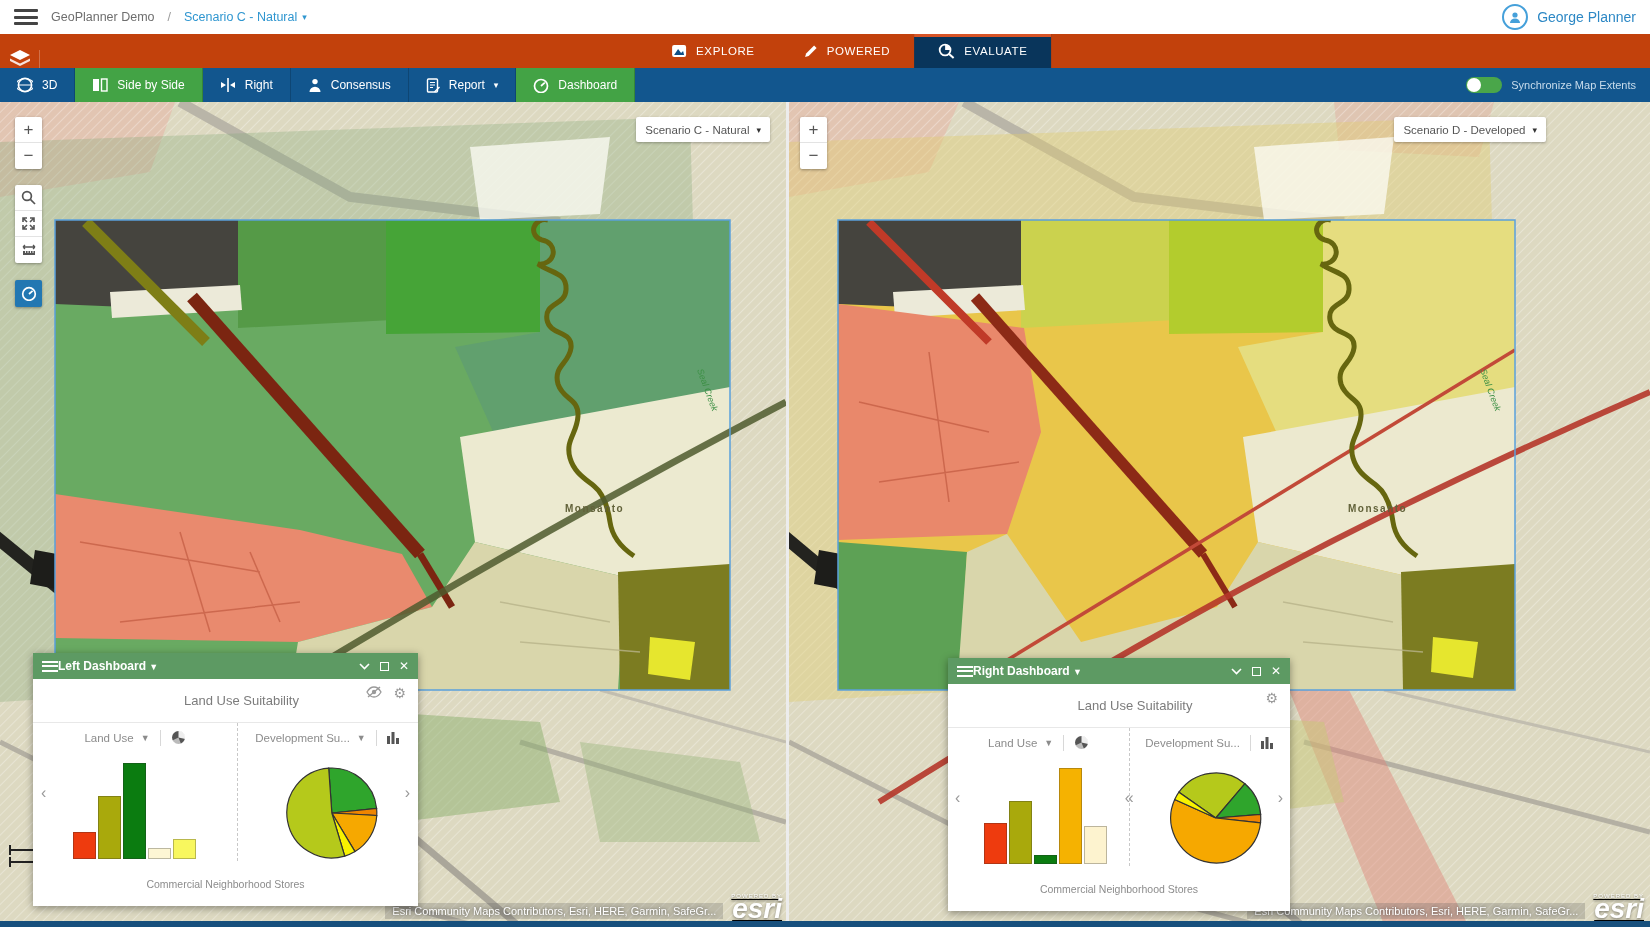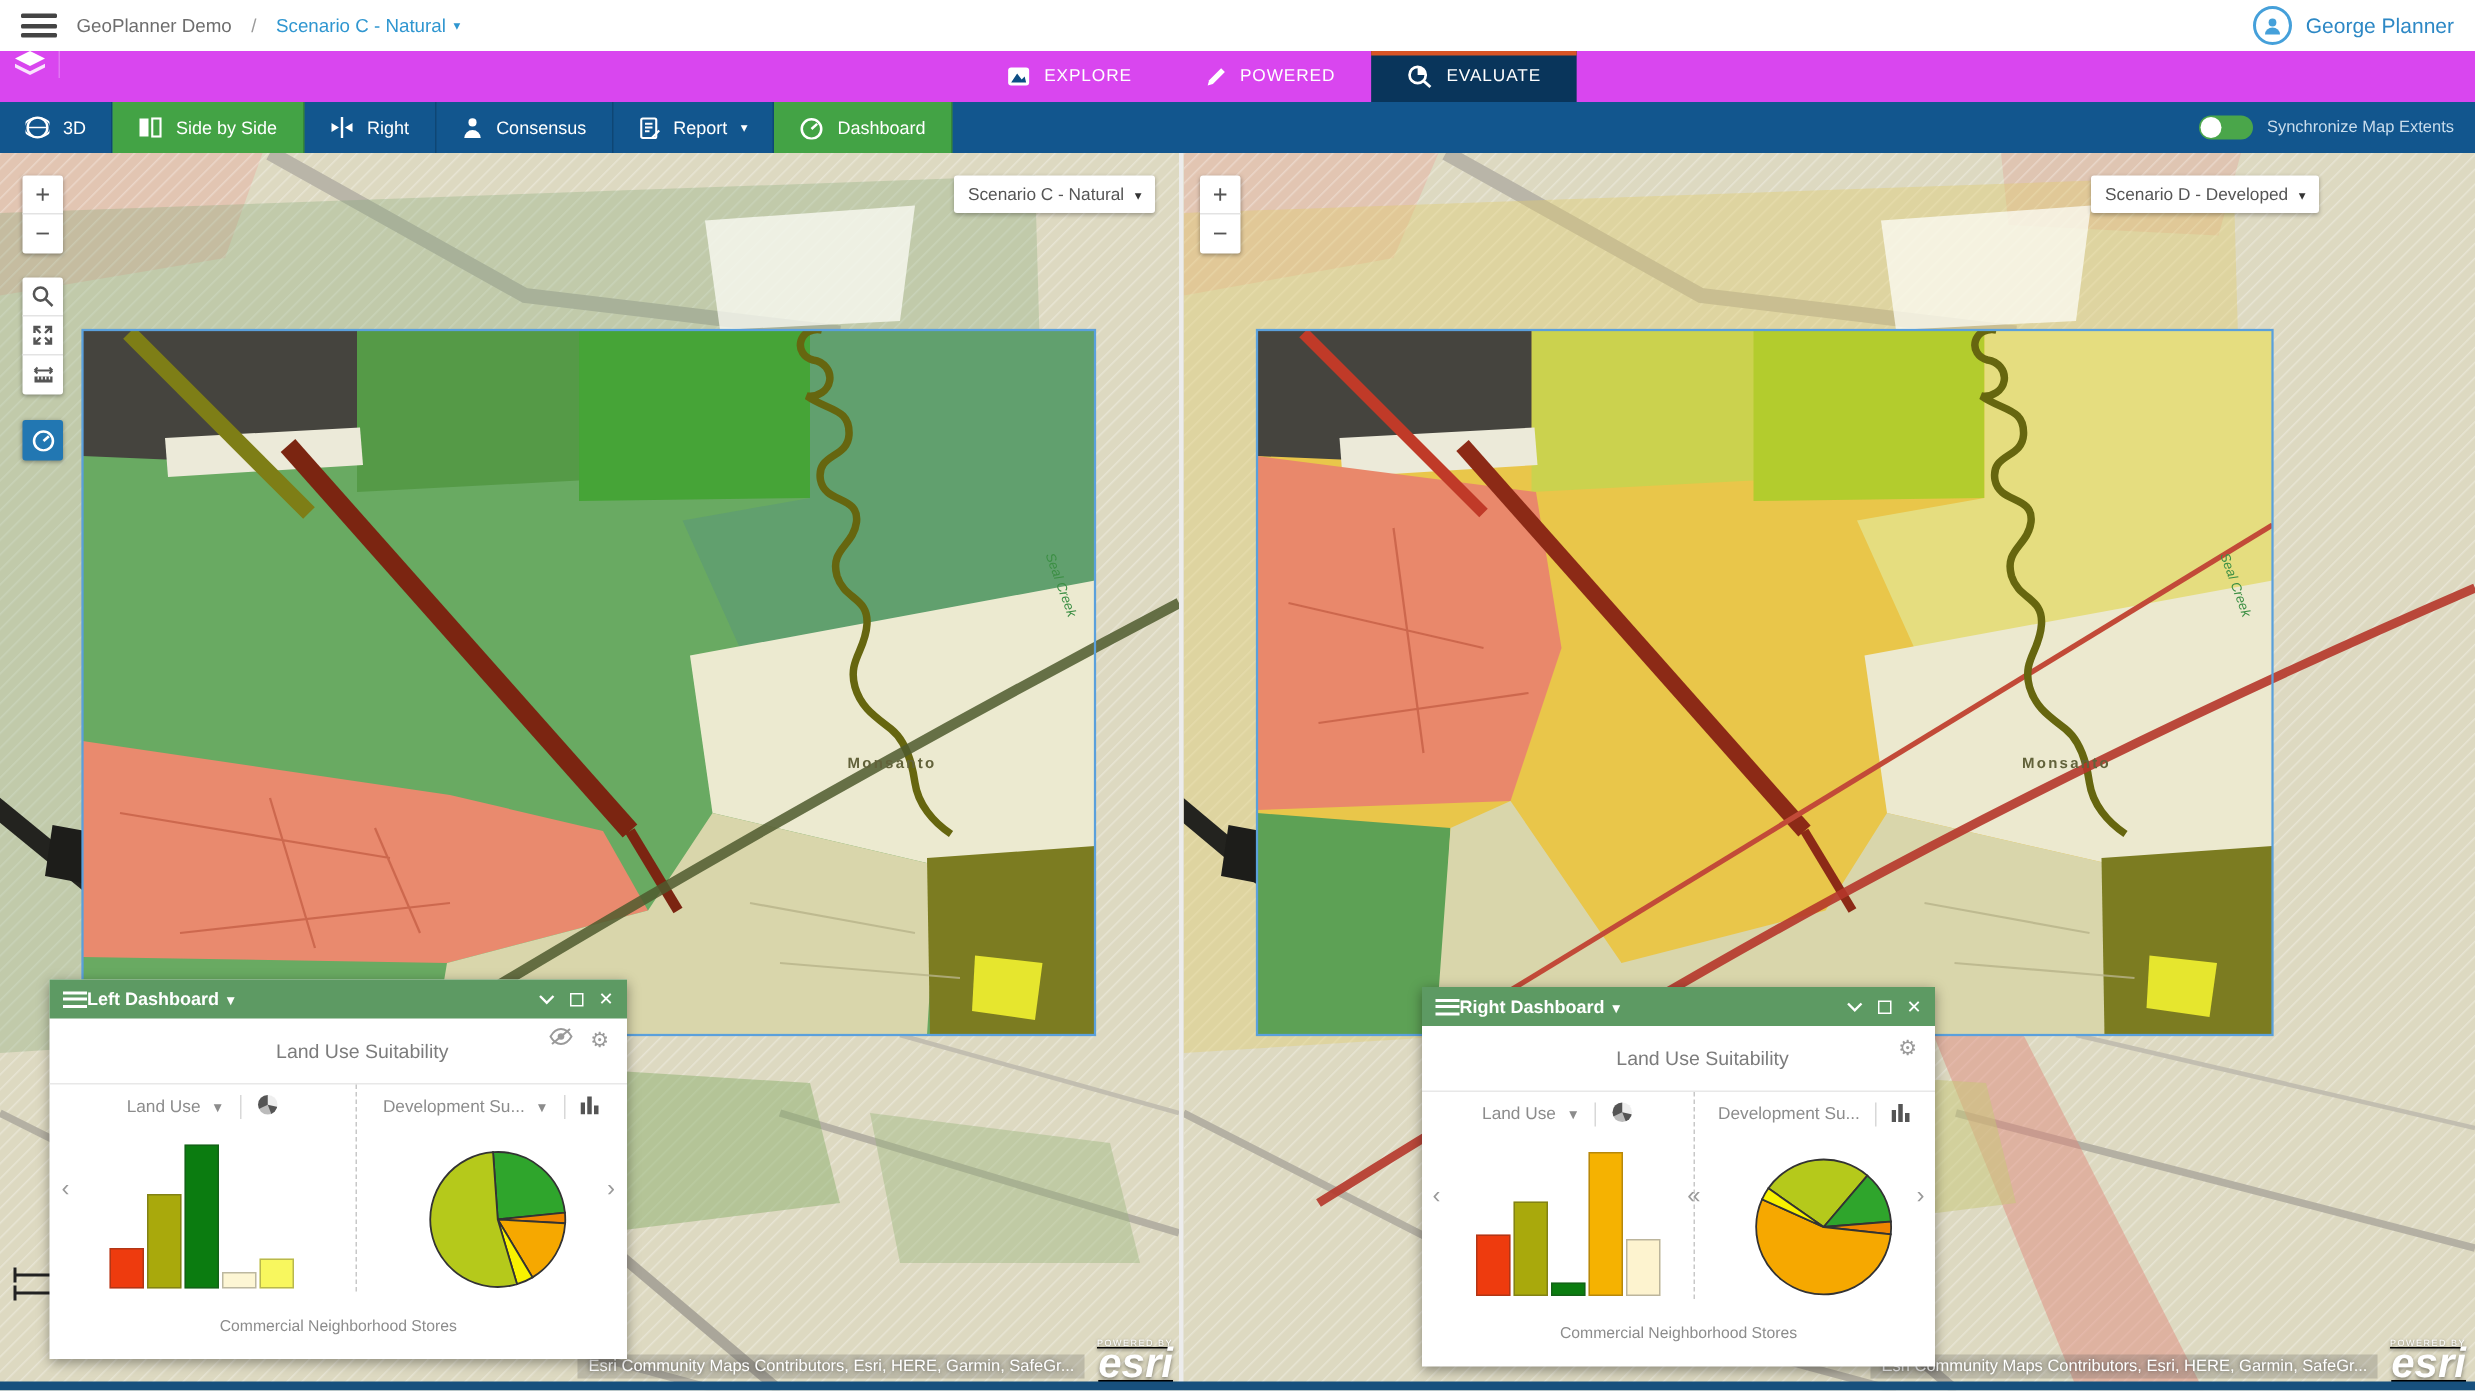--- a/index.html
+++ b/index.html
@@ -10,21 +10,21 @@
   .hamburger { width:24px; height:16px; display:flex; flex-direction:column; justify-content:space-between; cursor:pointer; }
   .hamburger span { height:3px; background:#444; border-radius:1px; }
   .crumb-app { color:#6e6e6e; font-size:12.5px; }
   .crumb-sep { color:#9a9a9a; font-size:12.5px; }
   .crumb-scen { color:#2f96d0; font-size:12.5px; display:flex; align-items:center; gap:5px; }
   .caret { font-size:9px; }
   .user { margin-left:auto; display:flex; align-items:center; gap:9px; color:#2d88c5; font-size:14px; }
   .avatar { width:26px; height:26px; border:2px solid #45a0da; border-radius:50%; display:flex; align-items:center; justify-content:center; }
 
   
-  .navbar { height:34px; background:#d946ef; display:flex; align-items:flex-start; position:relative; }
+  .navbar { height:34px; background:#c2410c; display:flex; align-items:flex-end; position:relative; }
   .layers-btn { width:40px; display:flex; align-items:center; justify-content:center; border-right:1px solid rgba(255,255,255,0.25); cursor:pointer; }
   .tabs { position:absolute; left:50%; top:0; height:34px; transform:translateX(-44%); display:flex; }
   .tab { display:flex; align-items:center; gap:9px; padding:0 24px; color:#fff; font-size:11.5px; letter-spacing:0.6px; cursor:pointer; }
   .tab.active { background:#09355b; box-shadow:inset 0 3px 0 #d85426; }
 
   
   .toolbar { height:34px; background:#12568e; display:flex; align-items:stretch; }
   .tbtn { display:flex; align-items:center; gap:9px; padding:0 17px; color:#fff; font-size:12px; border-right:1px solid rgba(0,0,0,0.18); cursor:pointer; white-space:nowrap; }
   .tbtn.green { background:#43a345; }
   .sync { margin-left:auto; display:flex; align-items:center; gap:9px; padding-right:14px; }

